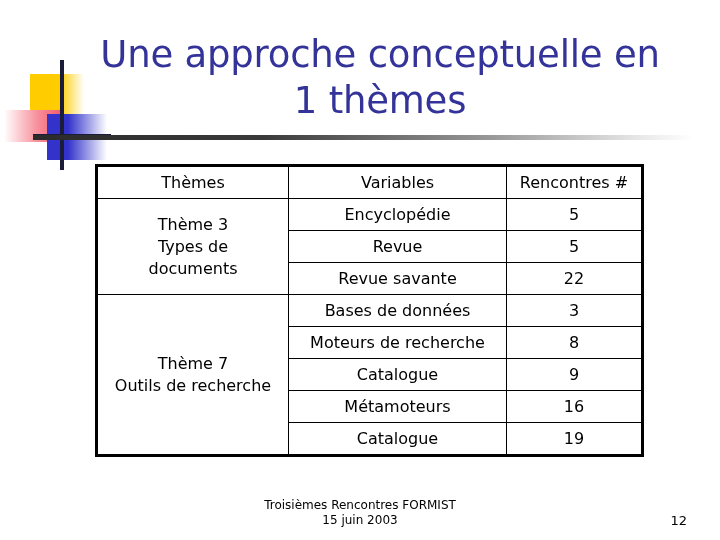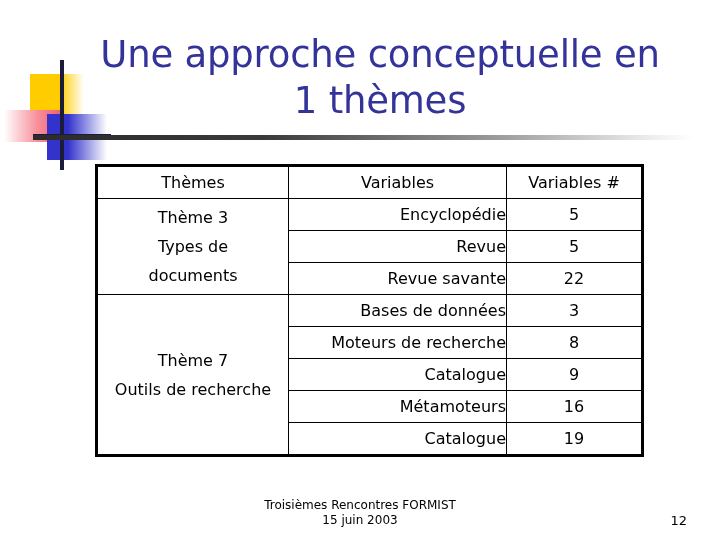--- a/index.html
+++ b/index.html
@@ -127,26 +127,26 @@
   .col-q        { width: 136px; }
 
   th.hdr {
     text-align: center;
     font-size: 17px;
     height: 42px;
     margin-left: 40px;
   }
   td.theme-cell {
     text-align: center;
-    line-height: 29px;
+    line-height: 22px;
     padding: 2px 4px;
     white-space: pre-line;
   }
   td.var-cell {
-    text-align: right;
+    text-align: center;
     padding-left: 7px;
   }
   td.num-cell {
     text-align: center;
   }
 
   
   .footer {
     position: absolute;
     left: 0;
@@ -188,21 +188,21 @@
     <table class="grid">
       <colgroup>
         <col class="col-themes">
         <col class="col-vars">
         <col class="col-q">
       </colgroup>
       <thead>
         <tr>
           <th class="hdr col-themes">Thèmes</th>
           <th class="hdr col-vars">Variables</th>
-          <th class="hdr col-q">Variables #</th>
+          <th class="hdr col-q">Rencontres #</th>
         </tr>
       </thead>
       <tbody>
 
         <tr>
           <td class="theme-cell" rowspan="3">Thème 3
 Types de
 documents</td>
           <td class="var-cell">Encyclopédie</td>
           <td class="num-cell">5</td>

